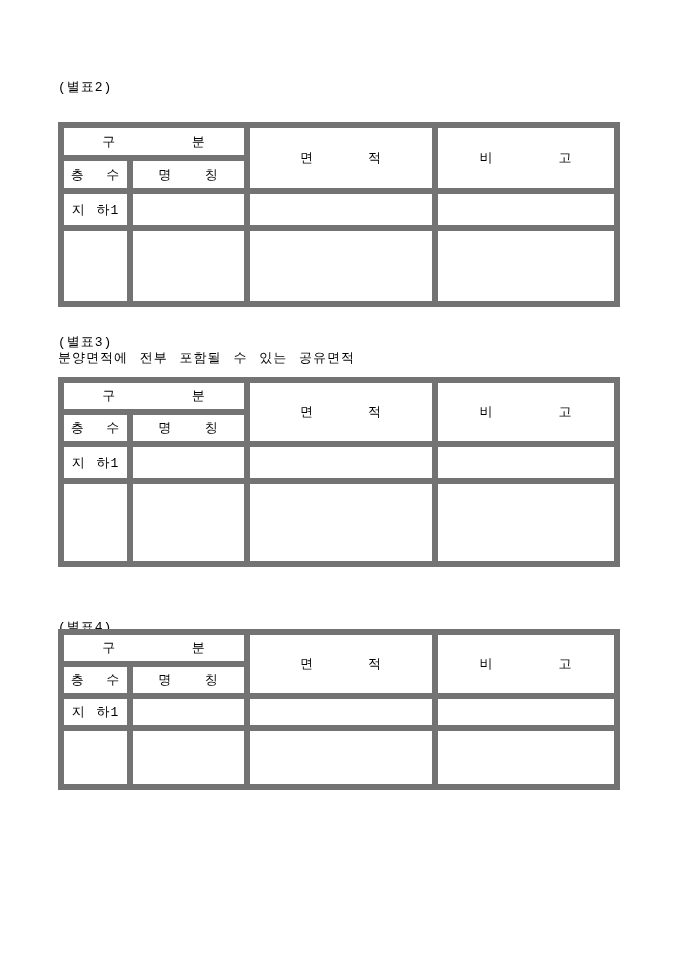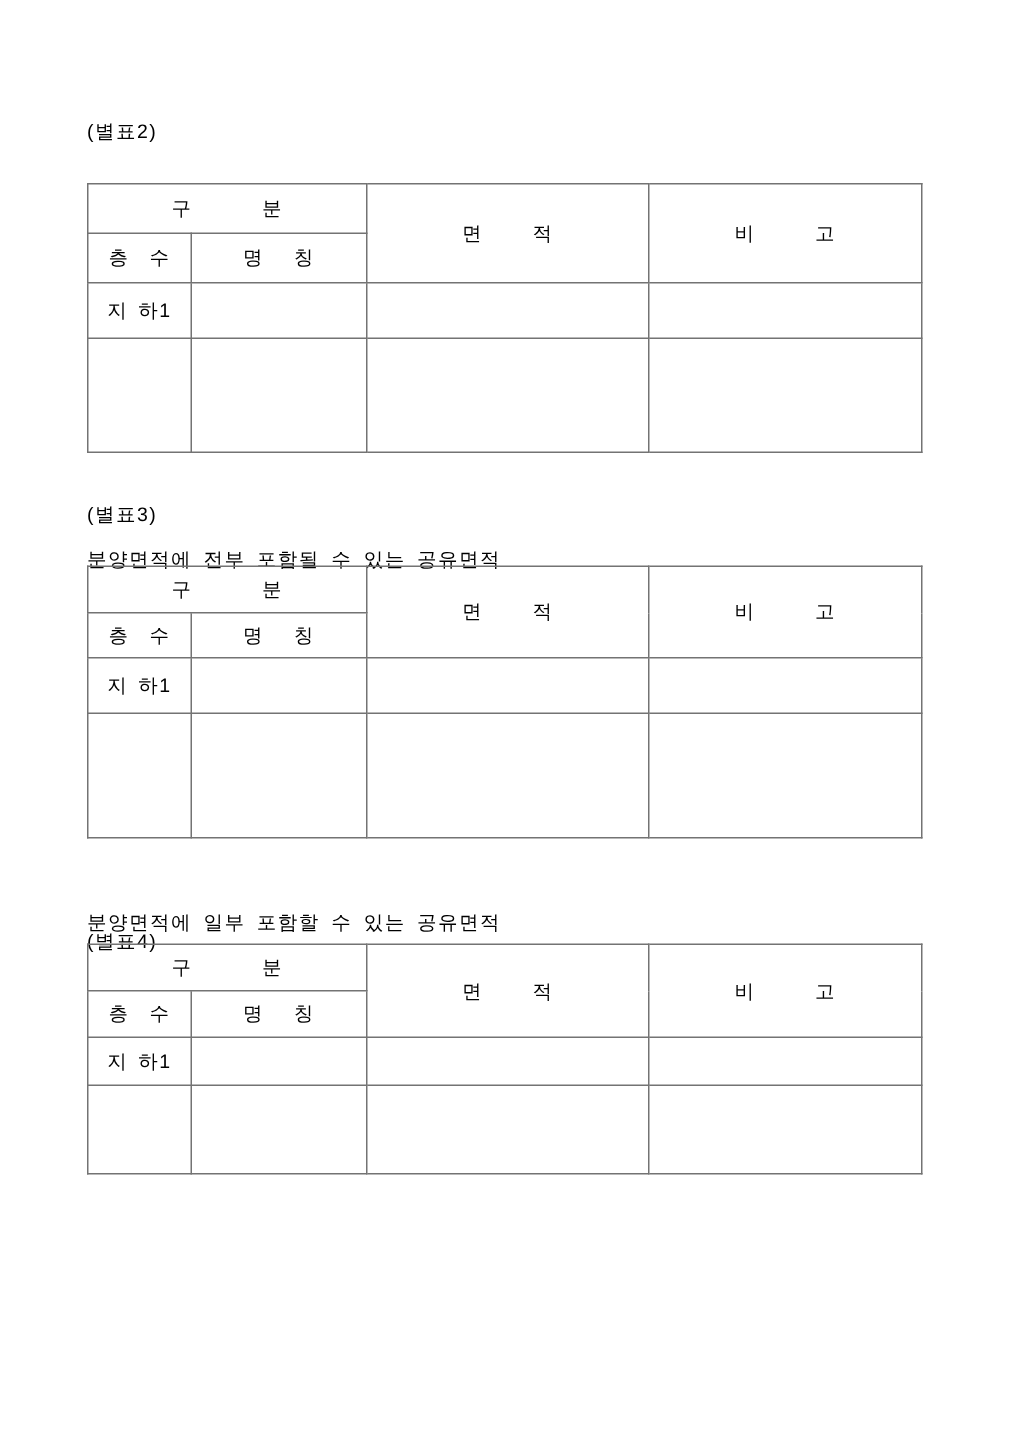--- a/index.html
+++ b/index.html
@@ -2,53 +2,53 @@
 <html><head>
 <meta charset="utf-8">
 <style>
   html, body { margin: 0; padding: 0; background: #fff; }
   .page {
     position: relative;
     width: 680px;
     height: 962px;
     background: #ffffff;
     color: #000000;
-    font-family: Liberation Sans, sans-serif;
+    font-family: Liberation Mono, monospace;
     font-size: 13px;
     overflow: hidden;
   }
   .sec-label, .sec-title {
     position: absolute;
     left: 58px;
     line-height: 15px;
     letter-spacing: 1px;
     word-spacing: 3px;
     white-space: pre;
   }
   #label-0 { top: 80px; }
   #title-0 { top: 98px; }
   #label-1 { top: 335px; }
-  #title-1 { top: 365px; }
+  #title-1 { top: 351px; }
   #label-2 { top: 620px; }
   #title-2 { top: 607px; }
 
   table.doc-table {
     position: absolute;
     left: 58px;
     width: 556px;
     table-layout: fixed;
     border-collapse: collapse;
     border-spacing: 0;
   }
   #table-0 { top: 122px; }
   #table-1 { top: 377px; }
   #table-2 { top: 629px; }
 
   table.doc-table td {
-    border: 1px solid #737373;
+    border: 6px solid #737373;
     padding: 4px;
     text-align: center;
     vertical-align: middle;
     white-space: pre;
     letter-spacing: 1px;
     word-spacing: 2px;
     font-size: 13px;
   }
 
   
@@ -138,21 +138,20 @@
       <tr>
         <td></td>
         <td></td>
         <td></td>
         <td></td>
       </tr>
     </tbody>
   </table>
 
   <div class="sec-label" id="label-2">(별표4)</div>
-  <div class="sec-title" id="title-2">분양면적에 일부 포함할 수 있는 공유면적</div>
   <table class="doc-table" id="table-2">
     <colgroup>
       <col class="c-floor">
         <col class="c-name">
         <col class="c-area">
         <col class="c-remarks">
     </colgroup>
     <tbody>
       <tr>
         <td colspan="2">구       분</td>

